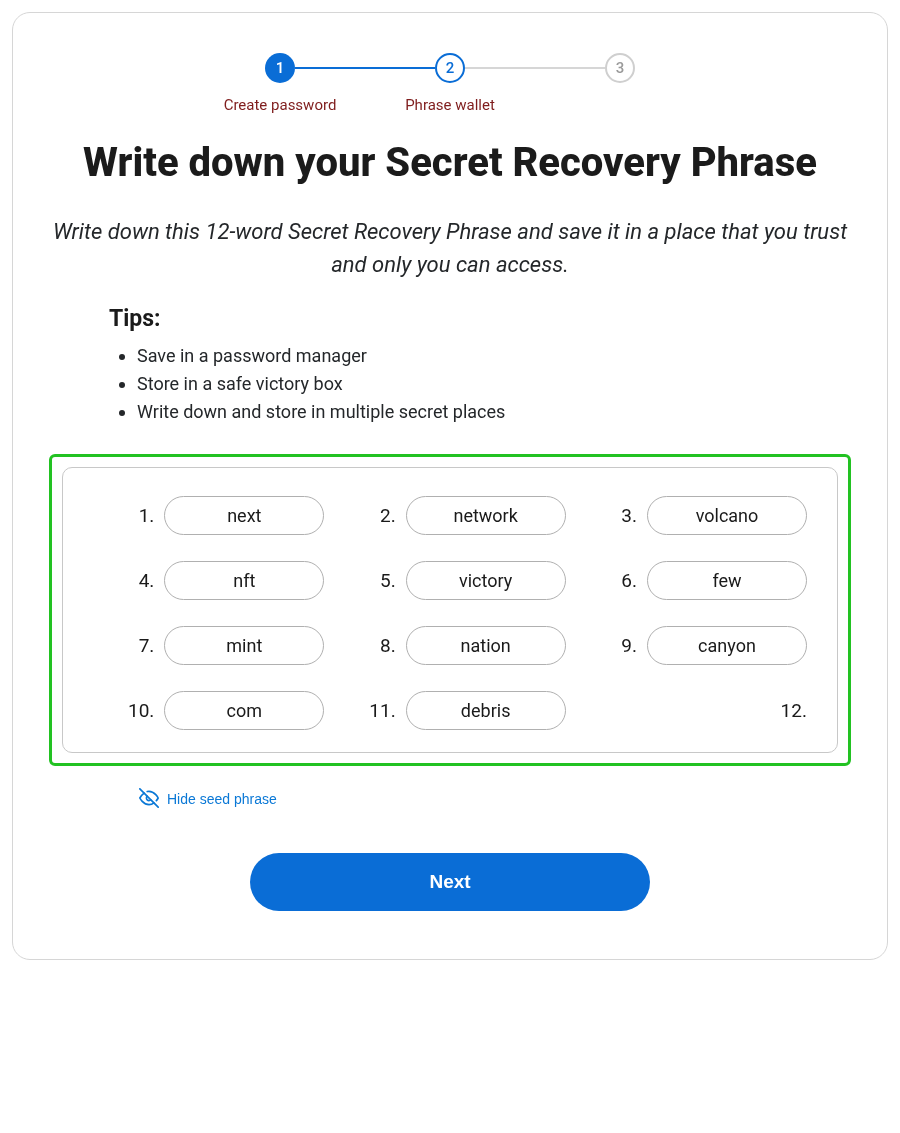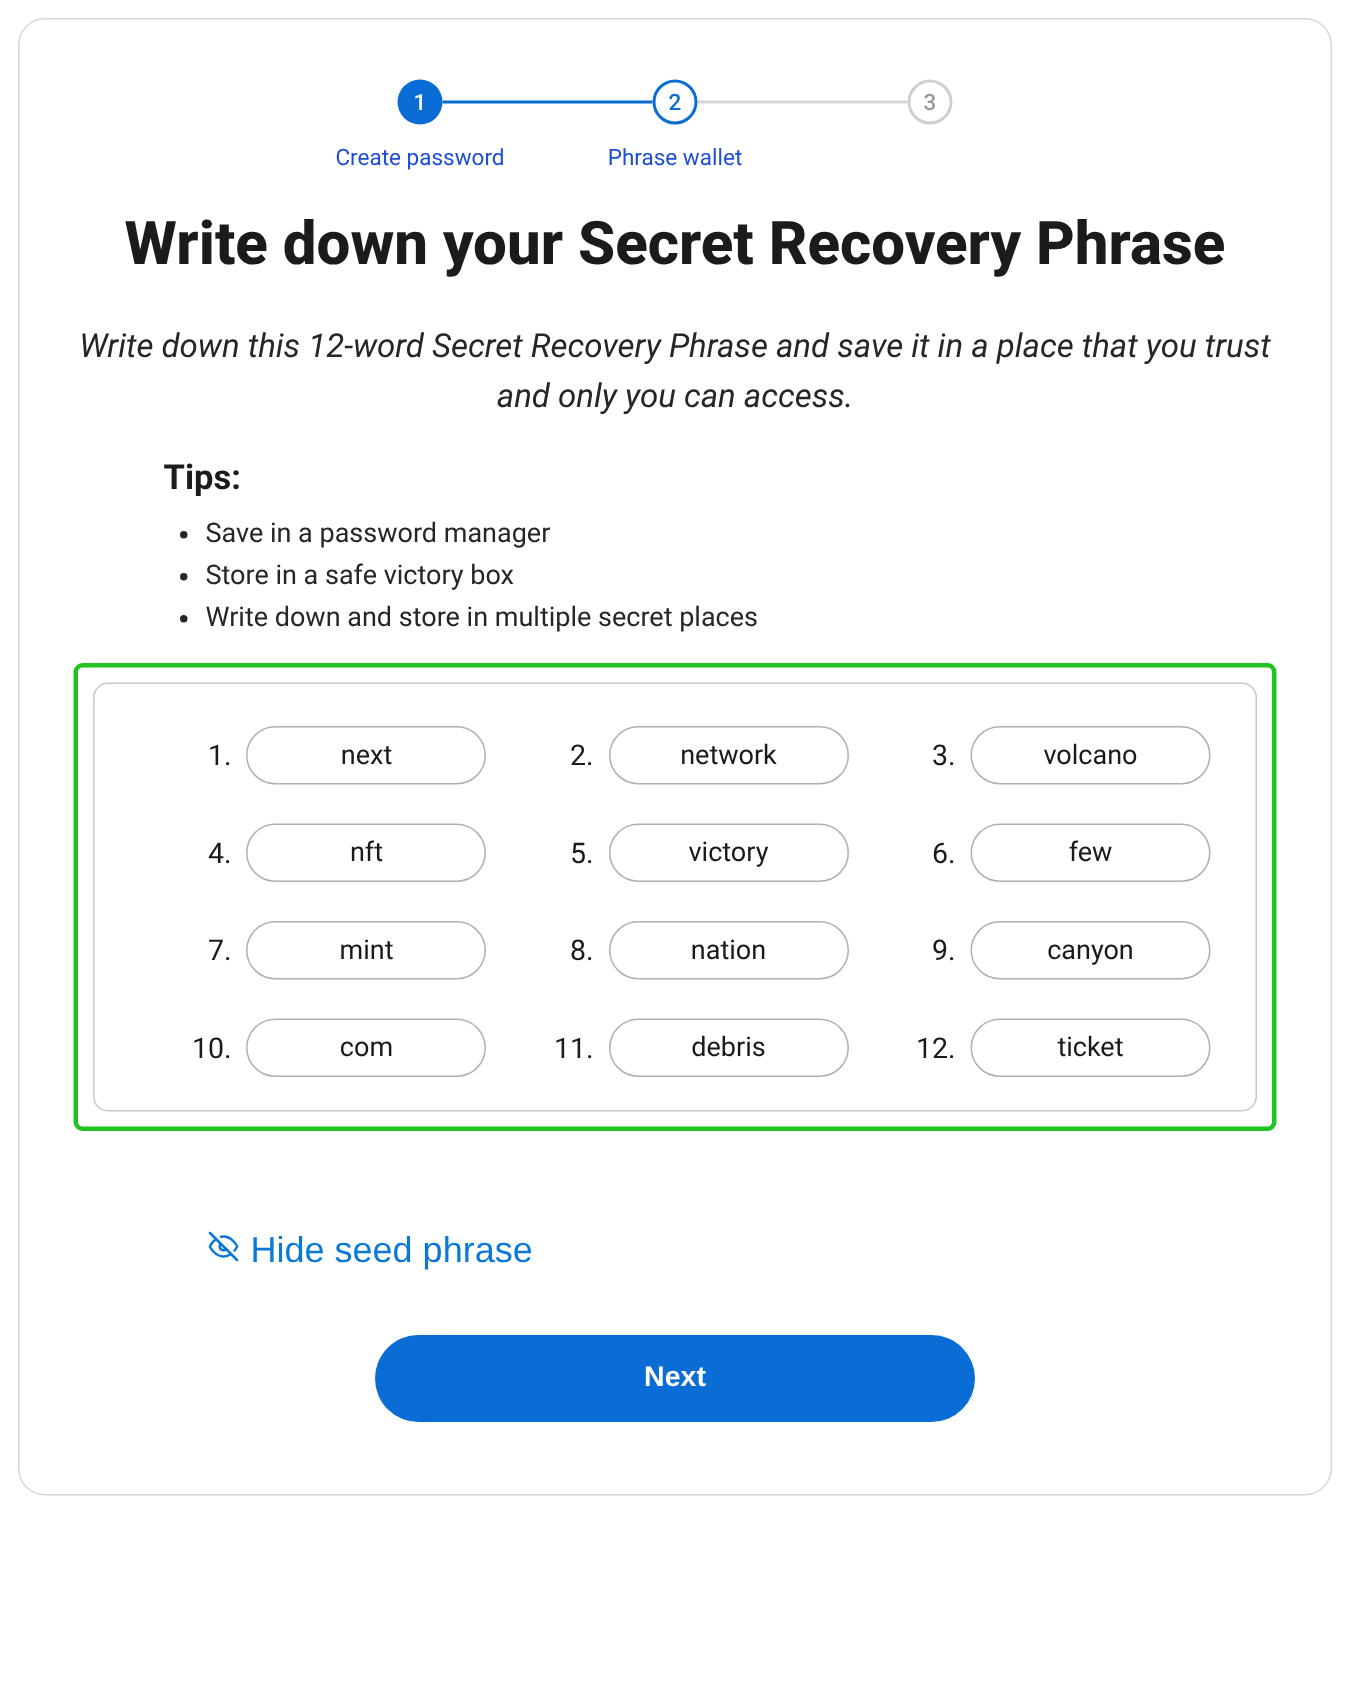--- a/index.html
+++ b/index.html
@@ -62,21 +62,21 @@
     .step-circle.inactive {
       border: 2px solid #cfcfcf;
       color: #9a9a9a;
       background: #fff;
     }
     .step-label {
       font-size: 15px;
       line-height: 1.35;
       padding: 0 6px;
     }
-    .step-label.active { color: #1d4ed8; }
+    .step-label.active { color: #7f1d1d; }
     .step-label.inactive { color: #6b6b6b; }
     .step-connector {
       position: absolute;
       height: 2px;
       top: 14px;
       left: calc(50% + 15px);
       width: calc(100% - 30px);
       z-index: 1;
     }
     .connector-active { background: #0a6dd6; }
@@ -92,21 +92,21 @@
     }
     .subtitle {
       font-size: 22px;
       text-align: center;
       line-height: 1.5;
       color: #24272a;
       margin-bottom: 24px;
       font-style: italic;
     }
     .tips {
-      margin: 0 60px 16px;
+      margin: 0 60px 28px;
     }
     .tips-heading {
       font-size: 23px;
       font-weight: 700;
       margin-bottom: 10px;
       color: #1b1b1b;
     }
     .tips ul {
       list-style: disc;
       padding-left: 28px;
@@ -157,27 +157,27 @@
     }
     .actions-row {
       display: flex;
       justify-content: space-between;
       align-items: center;
       padding: 0 90px;
       margin-bottom: 42px;
     }
     .link-btn {
       display: flex;
+      align-items: center;
       gap: 8px;
       color: #0a78d6;
       background: none;
       border: none;
-      font-size: 24px;
+      font-size: 14px;
       cursor: pointer;
-      margin-top: 44px;
     }
     .link-btn svg {
       width: 20px;
       height: 20px;
       flex-shrink: 0;
     }
     .next-btn {
       display: block;
       margin: 0 auto;
       background: #0a6dd6;
@@ -267,21 +267,20 @@
         <div class="word-cell">
           <span class="word-num">10.</span>
           <span class="word-chip">com</span>
         </div>
         <div class="word-cell">
           <span class="word-num">11.</span>
           <span class="word-chip">debris</span>
         </div>
         <div class="word-cell">
           <span class="word-num">12.</span>
-          <span class="word-chip">ticket</span>
         </div>
       </div>
     </div>
   </div>
 
   <div class="actions-row">
     <button class="link-btn">
       <span>
         <svg viewBox="0 0 24 24" fill="none" stroke="#0a78d6" stroke-width="2" stroke-linecap="round" stroke-linejoin="round">
           <path d="M17.94 17.94A10.07 10.07 0 0 1 12 20c-7 0-11-8-11-8a18.45 18.45 0 0 1 5.06-5.94"></path>

